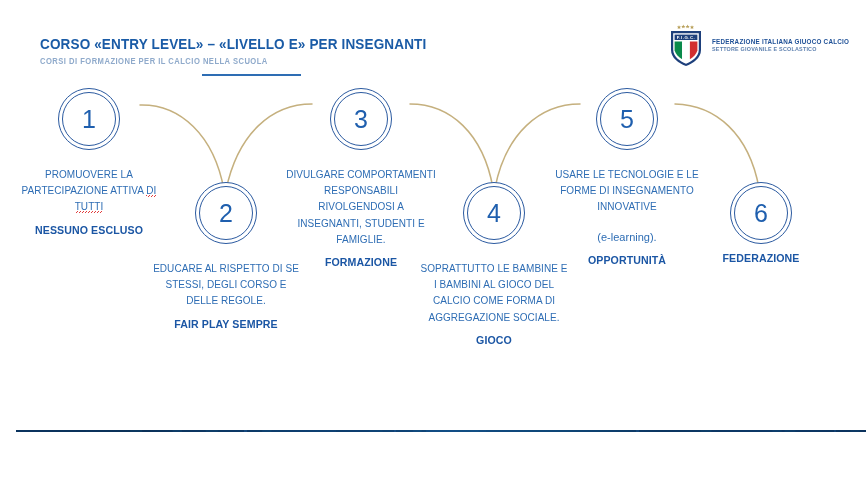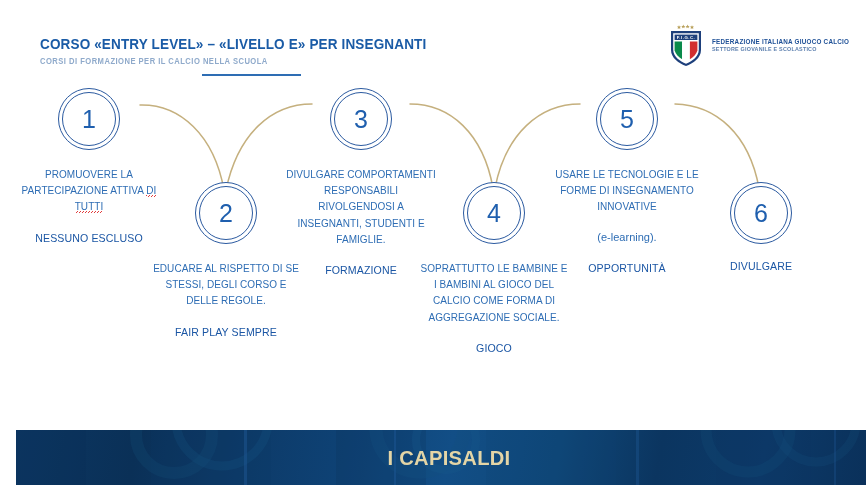--- a/index.html
+++ b/index.html
@@ -8,21 +8,21 @@
     width: 866px;
     height: 485px;
     overflow: hidden;
     background: #ffffff;
     font-family: "Liberation Sans", sans-serif;
   }
 
   #slide {
     position: relative;
     width: 866px;
-    height: 485px;
+    height: 432px;
     background: #ffffff;
     overflow: hidden;
   }
 
   
   #header-title {
     position: absolute;
     left: 40px;
     top: 36px;
     font-size: 14.4px;
@@ -136,23 +136,23 @@
     color: #2E6DB4;
     letter-spacing: 0.05px;
   }
   .step-note {
     margin-top: 13px;
     font-size: 11px;
     line-height: 1.6;
     color: #2E6DB4;
   }
   .step-key {
-    margin-top: 14px;
+    margin-top: 6px;
     font-size: 10.6px;
-    font-weight: normal;
+    font-weight: bold;
     line-height: 1.62;
     color: #1B56A4;
     letter-spacing: 0.1px;
   }
 
   .spell {
     border-bottom: none;
     background-image: linear-gradient(45deg, transparent 42%, #E23B3B 42%, #E23B3B 58%, transparent 58%);
     background-size: 3px 2.4px;
     background-repeat: repeat-x;
@@ -273,21 +273,21 @@
     </div>
     <div class="step-body">USARE LE TECNOLOGIE E LE FORME DI INSEGNAMENTO INNOVATIVE</div>
     <div class="step-note">(e-learning).</div>
     <div class="step-key">OPPORTUNITÀ</div>
   </div>
 
   <div class="step bot" style="left:686px;">
     <div class="circle">
       <span class="circle-num">6</span>
     </div>
-    <div class="step-key">DIVULGARE</div>
+    <div class="step-key">FEDERAZIONE</div>
   </div>
 
   <div id="footer">
     <svg id="footer-watermark" viewBox="0 0 866 55" preserveAspectRatio="none">
       <defs>
         <clipPath id="fclip">
             <rect x="0" y="0" width="866" height="55"></rect>
           </clipPath>
       </defs>
       <g clip-path="url(#fclip)">

